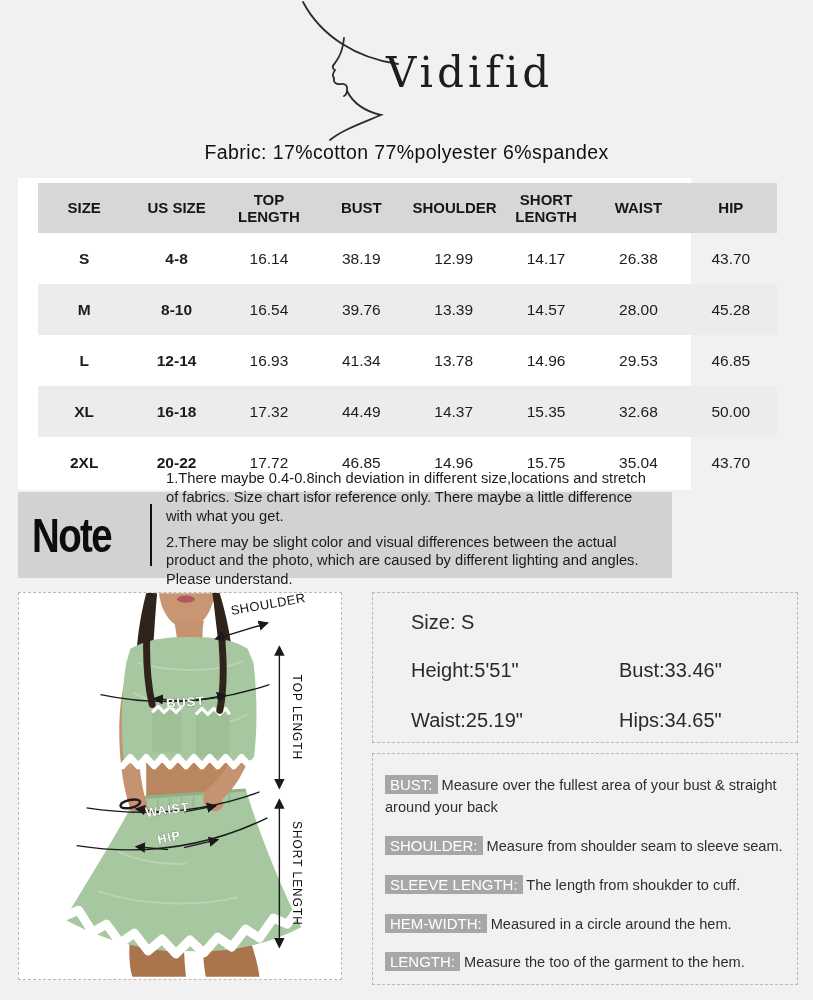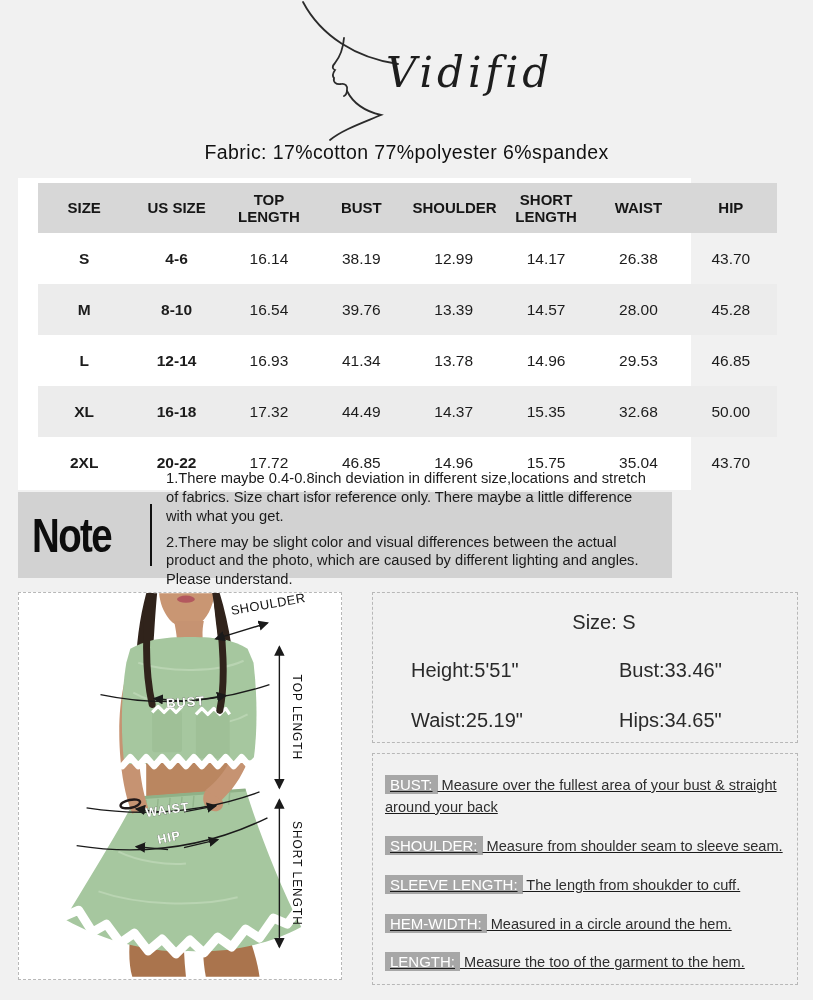--- a/index.html
+++ b/index.html
@@ -4,21 +4,21 @@
 <style>
   html,body{margin:0;padding:0;}
   .page{
     position:relative;width:813px;height:1000px;overflow:hidden;
     background:#f1f1f1;font-family:"Liberation Sans",sans-serif;color:#1b1b1b;
   }
   
   .logo-svg{position:absolute;left:288px;top:0;width:120px;height:142px;}
   .brand{
     position:absolute;left:386px;top:48px;font-family:"DejaVu Serif",serif;
-    font-style:italic;font-size:42px;color:#1d1d1d;letter-spacing:4px;
+    font-size:42px;color:#1d1d1d;letter-spacing:4px;
   }
   .fabric{
     position:absolute;left:0;top:141px;width:813px;text-align:center;
     font-size:19.5px;color:#101010;letter-spacing:.4px;
   }
   
   .table-card{position:absolute;left:18px;top:178px;width:673px;height:312px;background:#ffffff;}
   table.size{border-collapse:collapse;margin:5px 18px 0 20px;width:739px;table-layout:fixed;}
   table.size th{
     background:#d7d7d7;font-size:15px;font-weight:bold;height:50px;
@@ -44,26 +44,26 @@
   .figure-panel{
     position:absolute;left:18px;top:592px;width:322px;height:386px;
     background:#ffffff;border:1px dashed #b8b8b8;
   }
   
   .model-box{
     position:absolute;left:372px;top:592px;width:426px;height:151px;
     border:1px dashed #b8b8b8;box-sizing:border-box;padding:18px 0 0 38px;
     font-size:20px;color:#2a2a2a;
   }
-  .model-box .size-line{margin-bottom:25px;text-align:center;}
+  .model-box .size-line{margin-bottom:25px;}
   .model-grid{display:grid;grid-template-columns:208px auto;row-gap:27px;}
   
   .guide-box{
     position:absolute;left:372px;top:753px;width:426px;height:232px;
-    border:1px dashed #b8b8b8;box-sizing:border-box;padding:20px 12px 0 12px;text-decoration:underline;
+    border:1px dashed #b8b8b8;box-sizing:border-box;padding:20px 12px 0 12px;
   }
   .guide-item{margin:0 0 16px 0;font-size:14.6px;line-height:1.5;color:#2e2e2e;}
   .guide-label{background:#a7a7a7;color:#ffffff;font-size:15px;padding:1px 5px;}
   svg text{font-family:"Liberation Sans",sans-serif;}
 </style>
 </head>
 <body>
 
 <div class="page">
 
@@ -87,21 +87,21 @@
             <th>BUST</th>
             <th>SHOULDER</th>
             <th>SHORT LENGTH</th>
             <th>WAIST</th>
             <th>HIP</th>
           </tr>
         </thead>
       <tbody>
           <tr>
             <td class="b">S</td>
-            <td class="b">4-6</td>
+            <td class="b">4-8</td>
             <td>16.14</td>
             <td>38.19</td>
             <td>12.99</td>
             <td>14.17</td>
             <td>26.38</td>
             <td>43.70</td>
           </tr>
           <tr class="shade">
             <td class="b">M</td>
             <td class="b">8-10</td>

